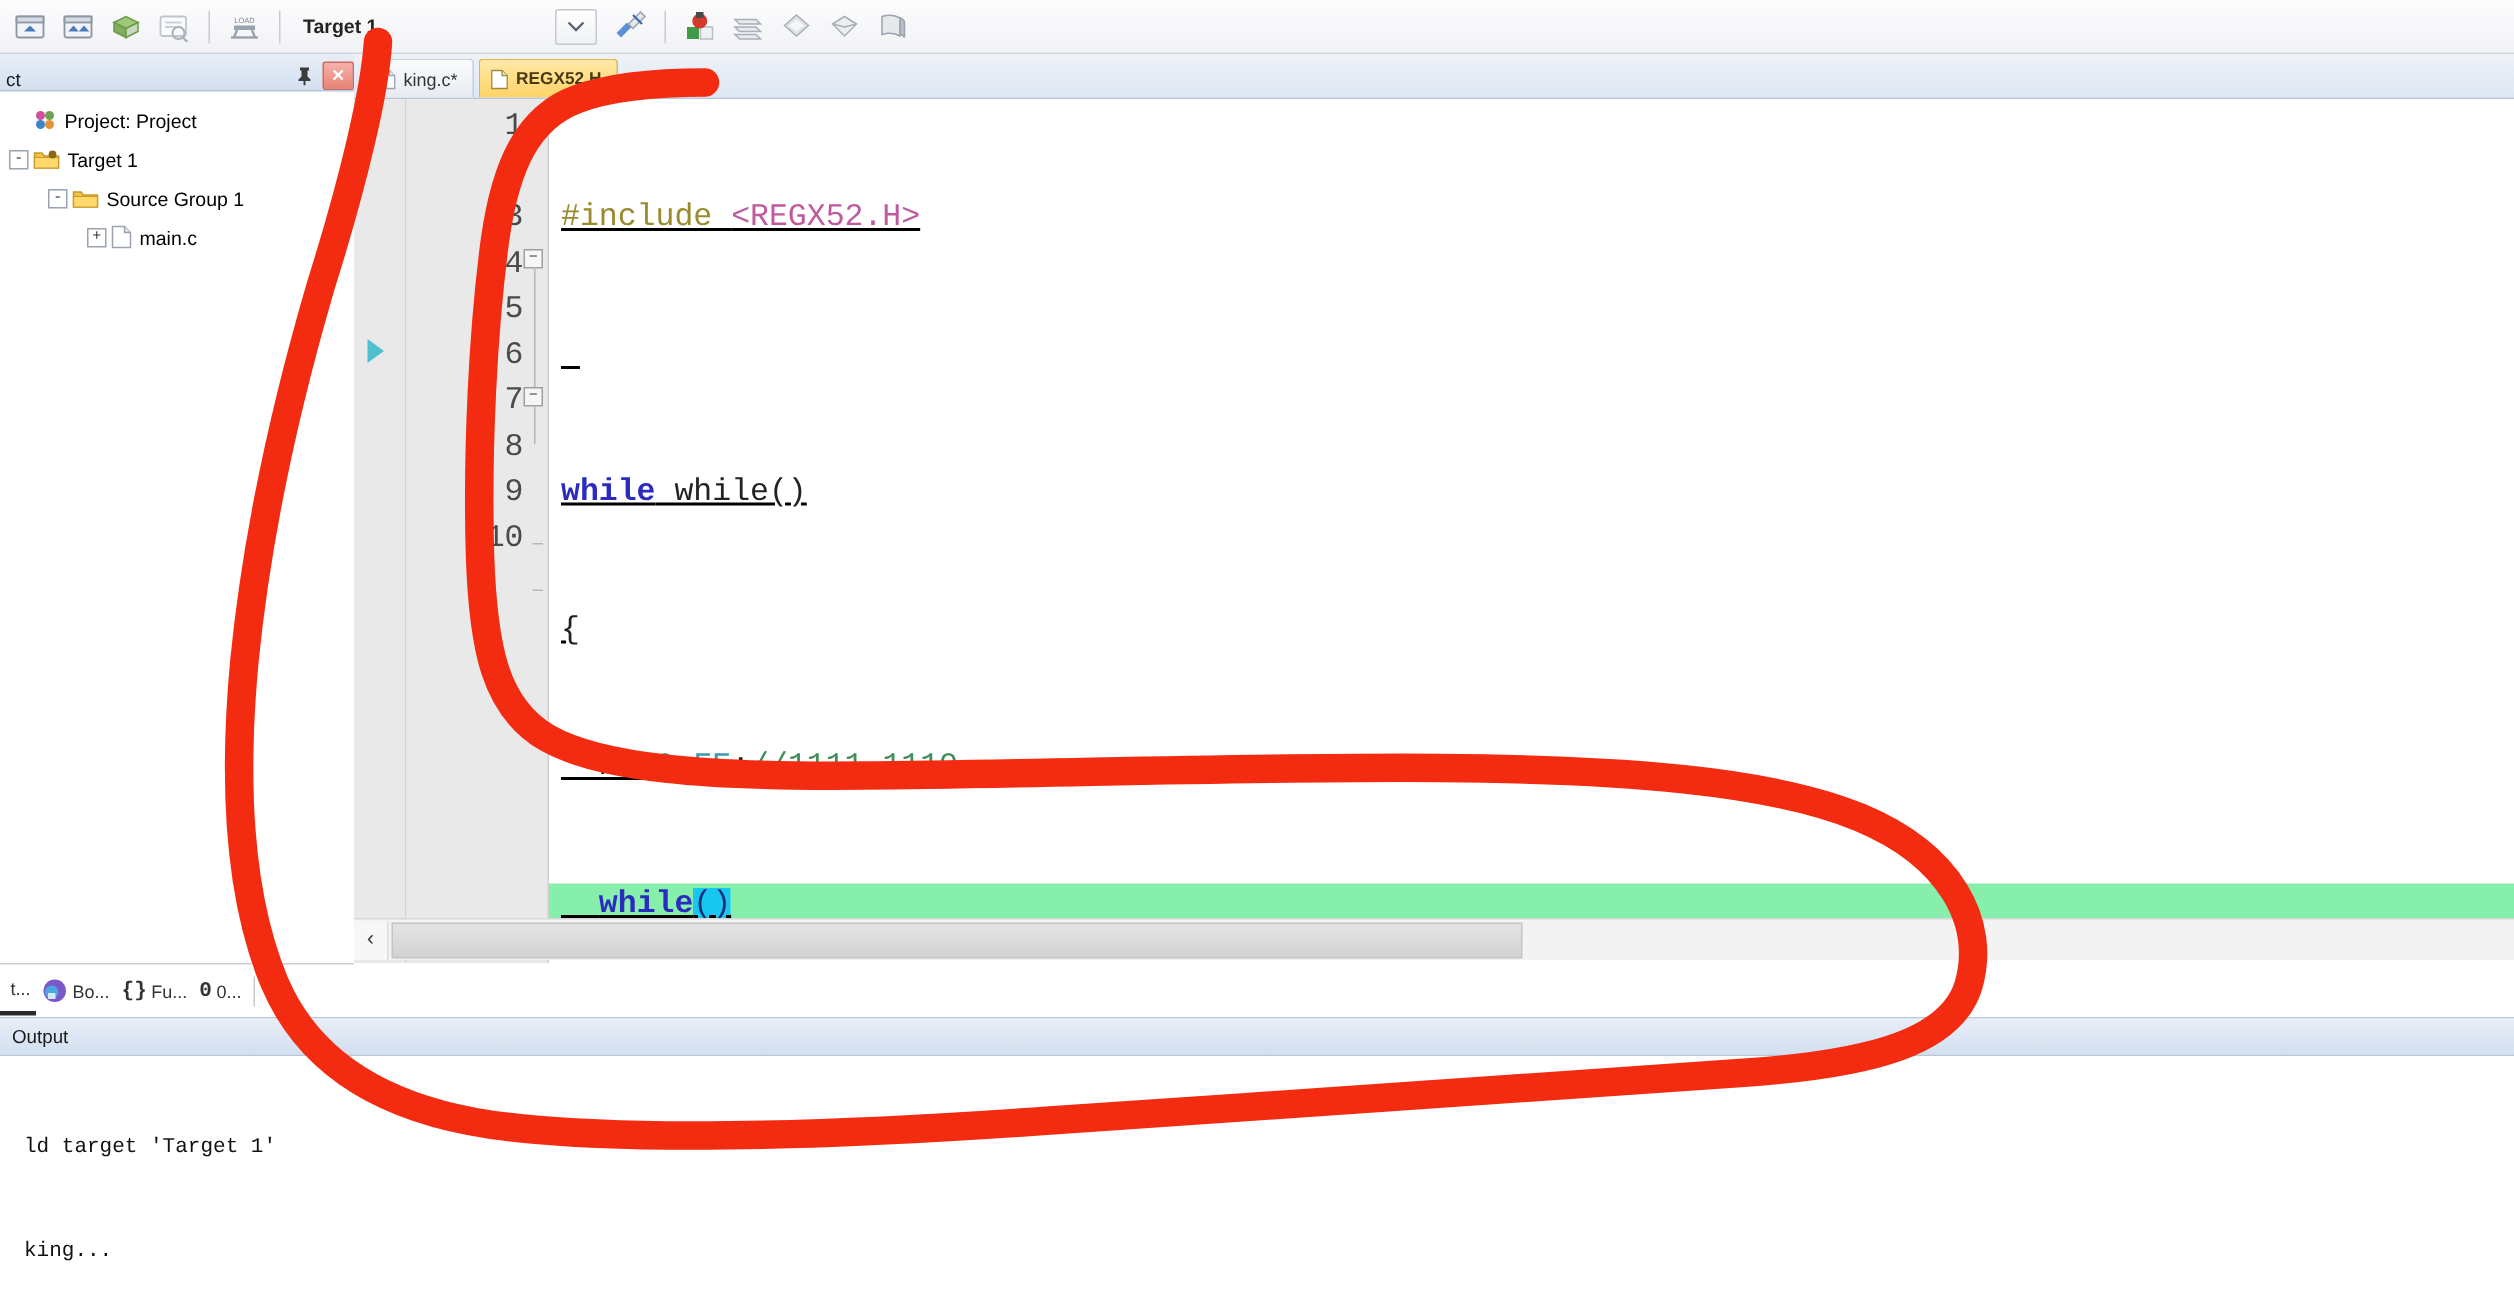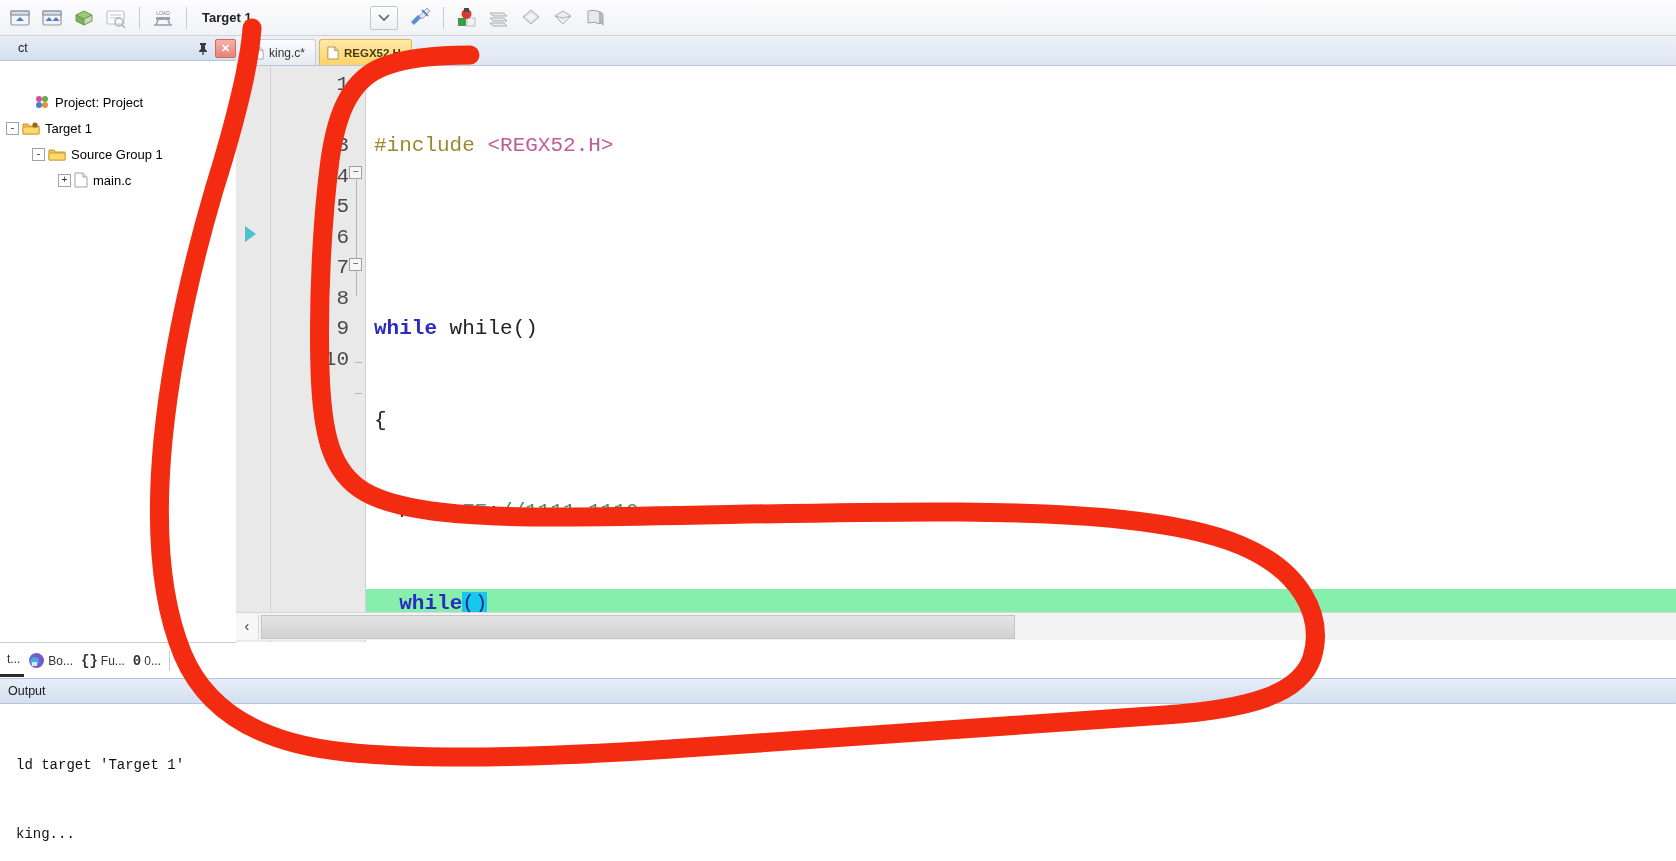--- a/index.html
+++ b/index.html
@@ -73,24 +73,24 @@
     left: 0; top: 36px;
     width: 236px; height: 606px;
     background: #ffffff;
     box-sizing: border-box;
   }
   #project-header {
     height: 24px;
     background: linear-gradient(#e8eef7,#d3dff0);
     border-bottom: 1px solid #b9c6d8;
     display: flex;
-    align-items: center;
+    align-items: flex-end;
     font-size: 12.5px;
     color: #1a1a1a;
-    padding-left: 18px;
+    padding-left: 4px;
     position: relative;
   }
   #project-header .ttl { flex: 1; }
   .hdr-btn {
     width: 20px; height: 19px;
     display: flex; align-items: center; justify-content: center;
     margin-right: 2px;
   }
   .hdr-close {
     background: linear-gradient(#f7b1a8,#e78377);
@@ -200,21 +200,21 @@
   #codetext {
     flex: 1;
     position: relative;
     font-family: "Liberation Mono", monospace;
     font-size: 21px;
     line-height: 30.5px;
     padding-top: 4px;
     white-space: pre;
     overflow: hidden;
   }
-  .cl { height: 30.5px; padding-left: 8px; position: relative; }
+  .cl { height: 30.5px; padding-left: 8px; position: relative; text-decoration: underline; }
   .cl.hl { background: #86efac; }
   .k-pre   { color: #9a8a2e; }
   .k-inc   { color: #c05a9e; }
   .k-kw    { color: #2b2bbf; font-weight: bold; }
   .k-num   { color: #3d9ba8; }
   .k-cmt   { color: #3f8f5a; }
   .k-plain { color: #222; }
   .sel {
     background: #18c7f0;
     color: #14307a;
@@ -465,21 +465,21 @@
         <svg width="12" height="13" viewBox="0 0 12 13">
           <path d="M3 1 h6 v2 h-1 v4 l2 2 v1 H2 V9 l2 -2 V3 H3 Z" fill="#3b3b3b"></path>
           <line x1="6" y1="10" x2="6" y2="13" stroke="#3b3b3b" stroke-width="1.3"></line>
         </svg>
       </span>
       <span class="hdr-close">✕</span>
     </div>
 
     <div id="tree">
 
-      <div class="tnode" style="padding-left:20px;margin-top:22px;">
+      <div class="tnode" style="padding-left:8px;">
         <span class="exp-spacer"></span>
         <span style="display:flex;">
           <svg width="16" height="16" viewBox="0 0 16 16">
             <circle cx="5" cy="5" r="3" fill="#d14f9c"></circle>
             <circle cx="11" cy="5" r="3" fill="#6aa84f"></circle>
             <circle cx="5" cy="11" r="3" fill="#3d85c6"></circle>
             <circle cx="11" cy="11" r="3" fill="#e69138"></circle>
           </svg>
         </span>
         <span class="lbl">Project: Project</span>

